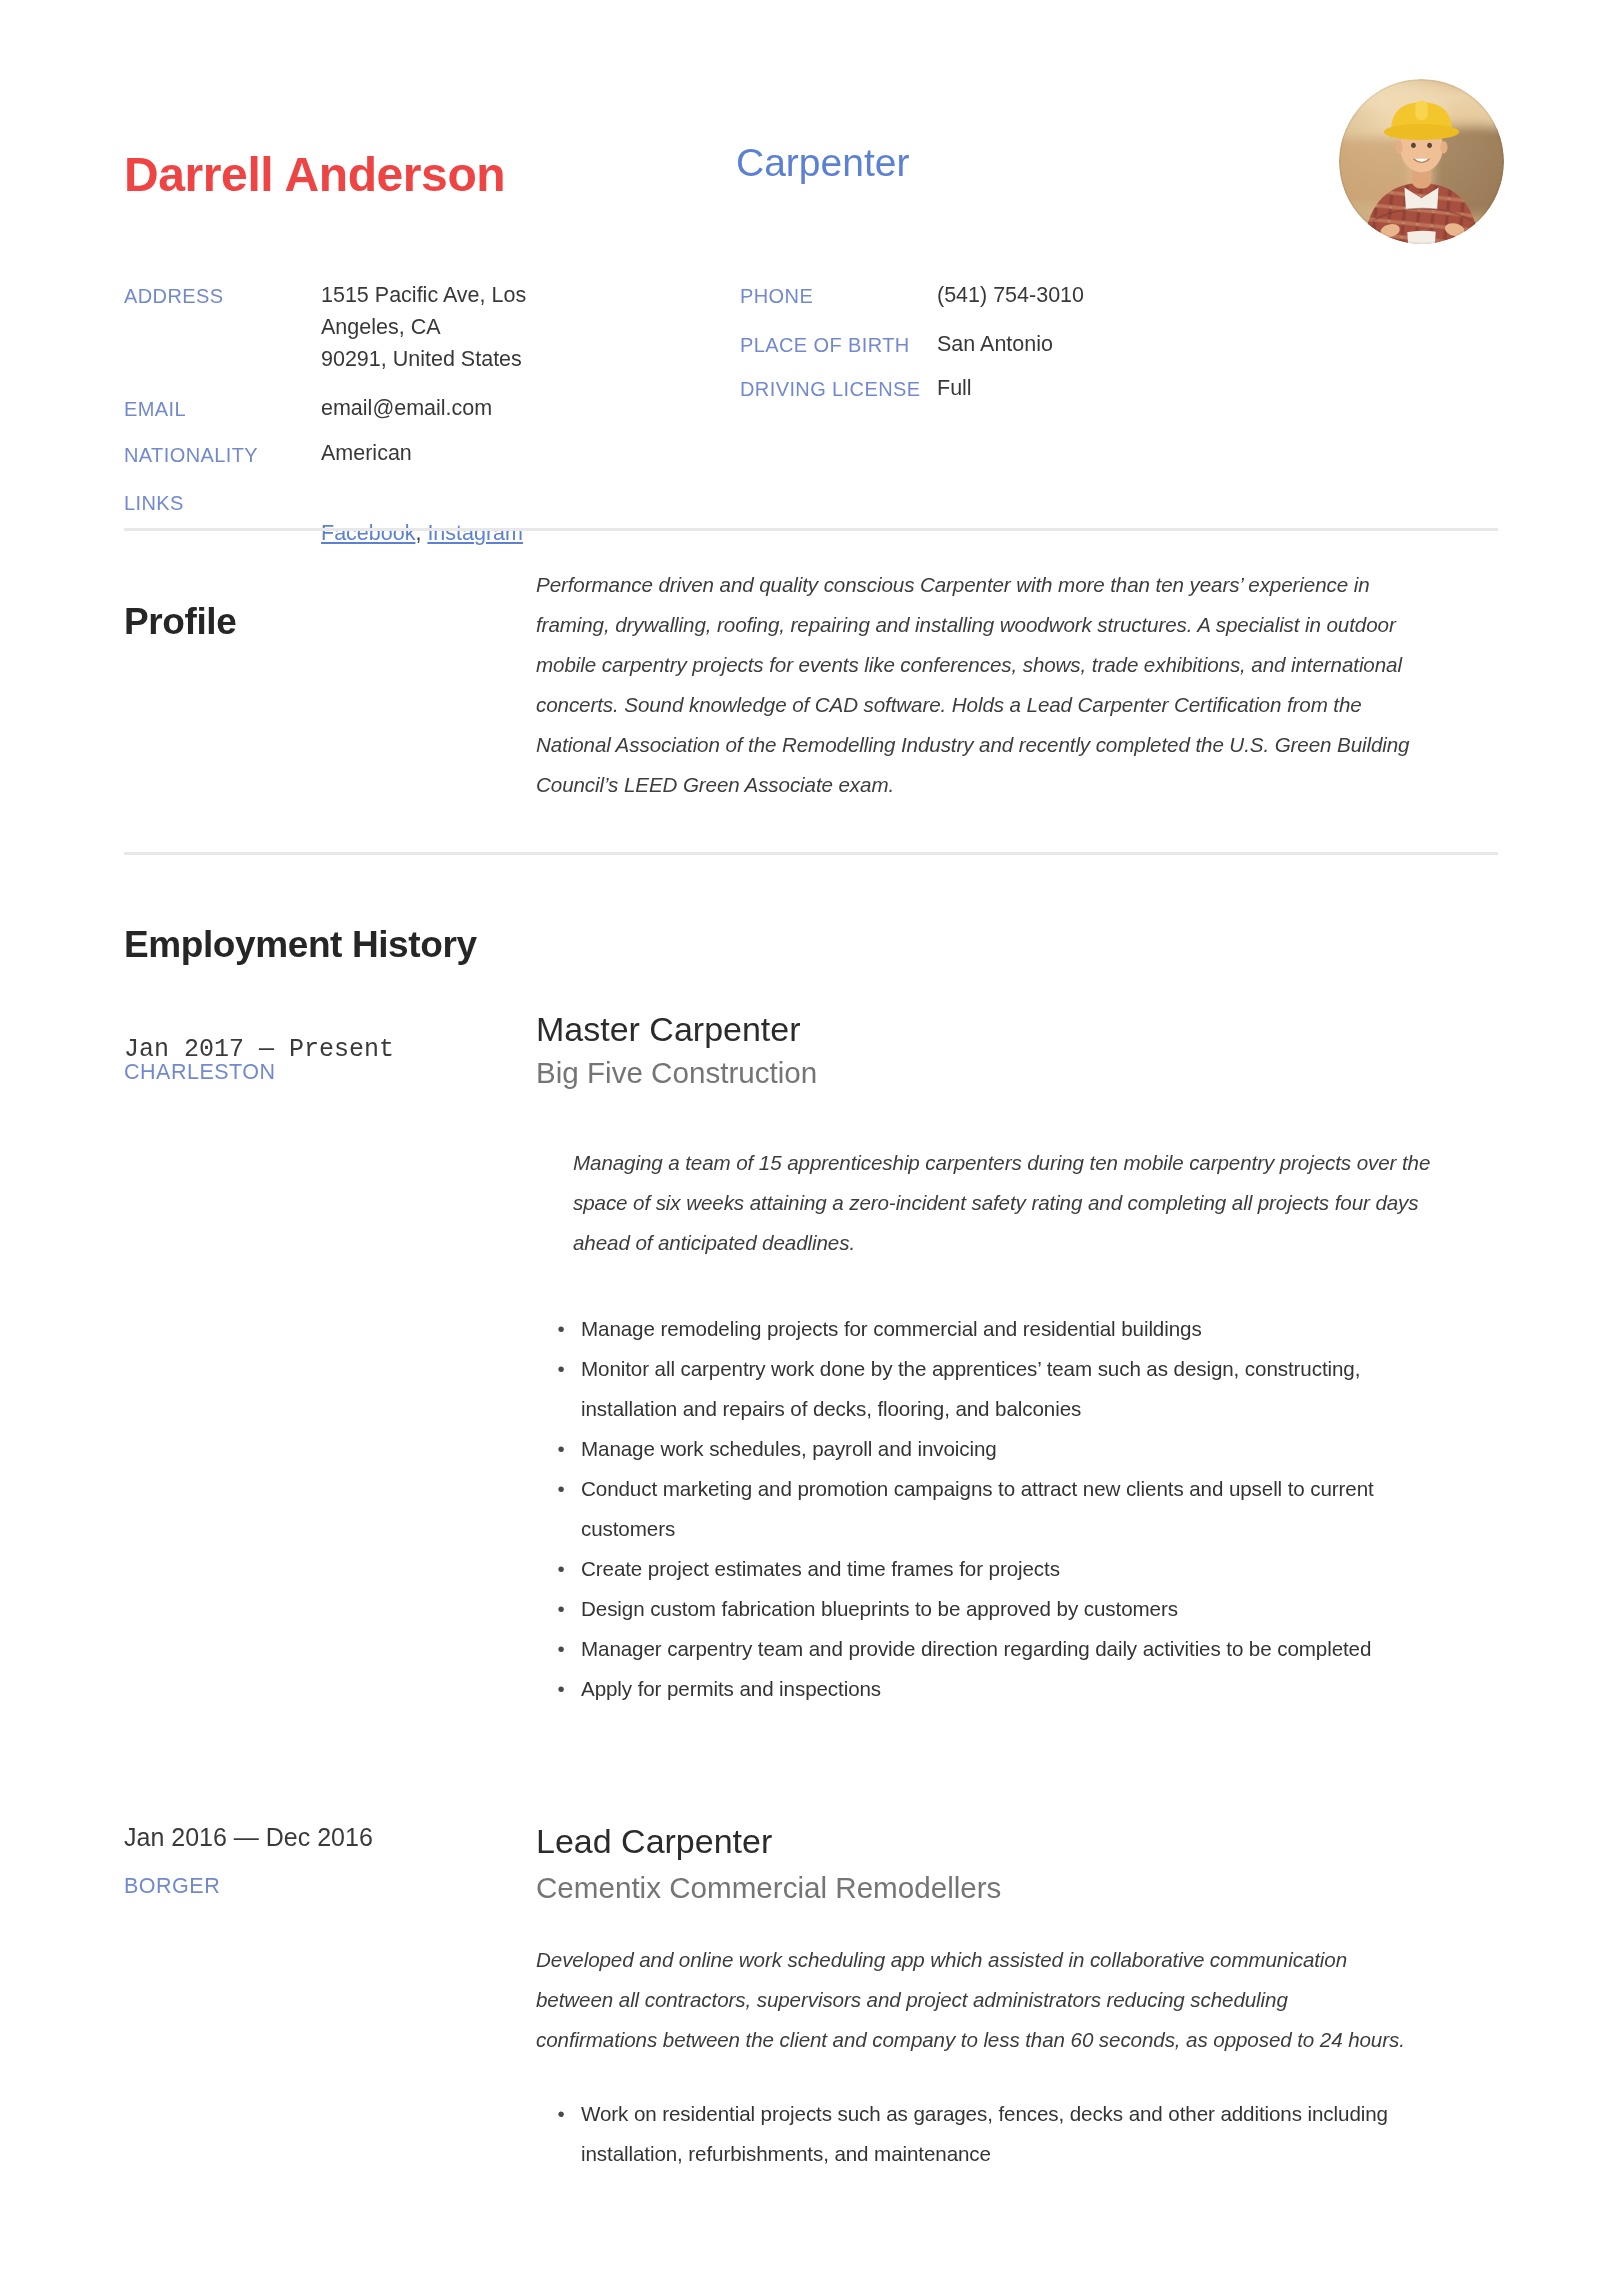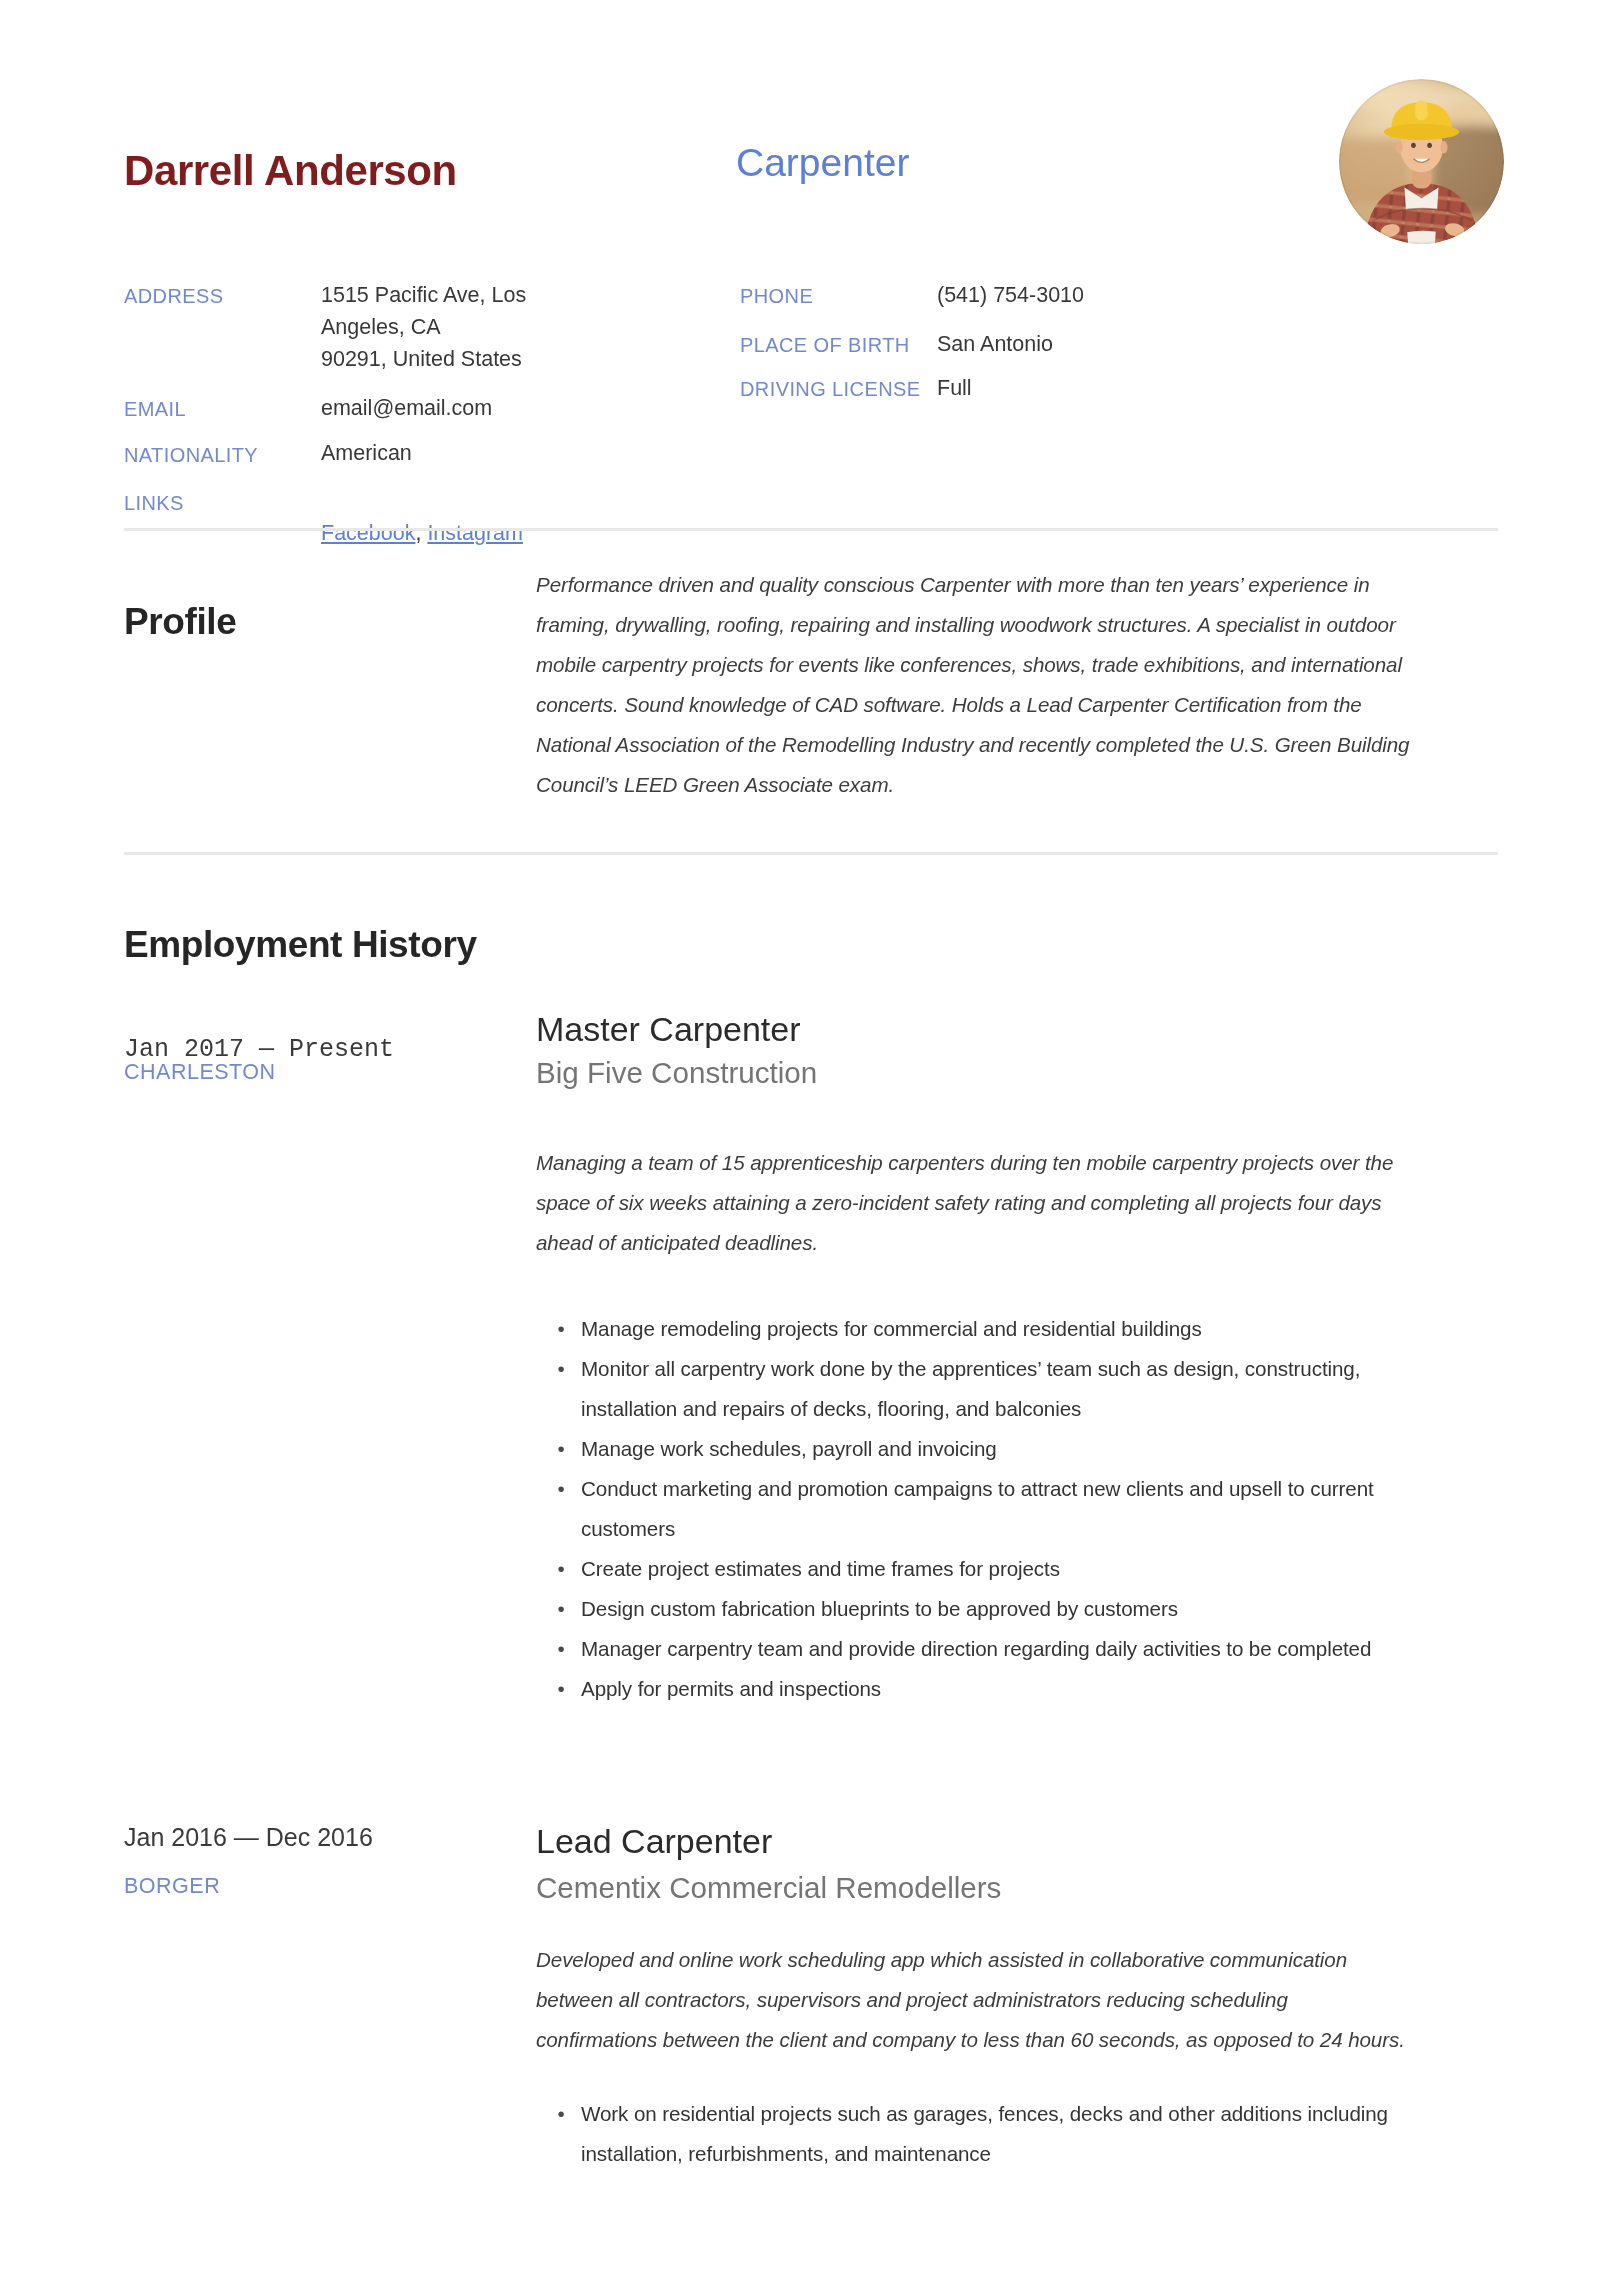--- a/index.html
+++ b/index.html
@@ -1,22 +1,22 @@
 <!DOCTYPE html>
 <html style="font-size:14.3px"><head>
 <meta charset="utf-8">
 <style>
   html,body{margin:0;padding:0;background:#ffffff;}
   .page{
     position:relative;width:1621px;height:2293px;background:#fff;overflow:hidden;
     font-family:"Liberation Sans", sans-serif;color:#3b3b3b;
   }
   
-  .name{position:absolute;left:124px;top:131px;font-size:42px;font-weight:700;
-        color:#7f1d1d;letter-spacing:-0.4px;white-space:nowrap;margin-top:16px;}
+  .name{position:absolute;left:124px;top:131px;font-size:48px;font-weight:700;
+        color:#ef4444;letter-spacing:-0.4px;white-space:nowrap;margin-top:16px;}
   .job-headline{position:absolute;left:736px;top:141px;font-size:39px;color:#5b80d4;white-space:nowrap;}
   .photo{position:absolute;left:1339px;top:79px;width:165px;height:165px;border-radius:50%;
          overflow:hidden;}
   .photo svg{display:block;}
   
   .contact-col{position:absolute;top:279px;}
   .contact-col.c1{left:124px;width:448px;}
   .contact-col.c2{left:740px;width:412px;}
   .crow{display:flex;}
   .crow.mb-lg{margin-bottom:17px;}
@@ -32,21 +32,21 @@
   .divider.d1{top:528px;}
   .divider.d2{top:852px;}
   .sec-heading{position:absolute;left:124px;font-size:37px;font-weight:700;color:#262626;
                letter-spacing:-0.4px;white-space:nowrap;}
   .sec-heading.profile{top:570px;}
   .sec-heading.employment{top:893px;}
   
   .para{position:absolute;left:536px;width:1021px;font-style:italic;font-size:20.6px;
         line-height:40px;color:#3d3d3d;white-space:pre-line;letter-spacing:-0.1px;}
   .para.profile-text{top:565px;}
-  .para.job1-desc{top:1143px;}
+  .para.job1-desc{top:1143px;margin-left:37px;}
   .para.job2-desc{top:1940px;}
   
   .dates{position:absolute;left:124px;font-size:25px;color:#3a3a3a;white-space:nowrap;}
   .dates.j1{top:1035px;font-family:Liberation Mono, monospace;}
   .dates.j2{top:1823px;}
   .location{position:absolute;left:124px;font-size:21.5px;color:#7289cf;letter-spacing:0.5px;white-space:nowrap;}
   .location.j1{top:1060px;}
   .location.j2{top:1874px;}
   .jobtitle{position:absolute;left:536px;font-size:34px;font-weight:500;color:#2b2b2b;white-space:nowrap;}
   .jobtitle.j1{top:1010px;}

